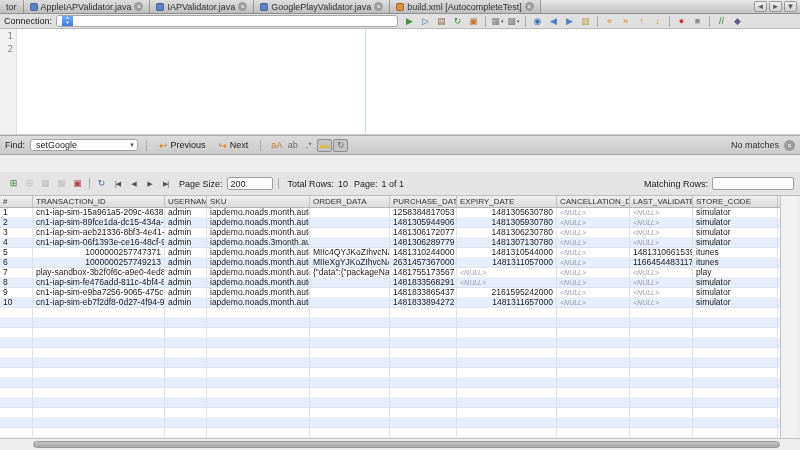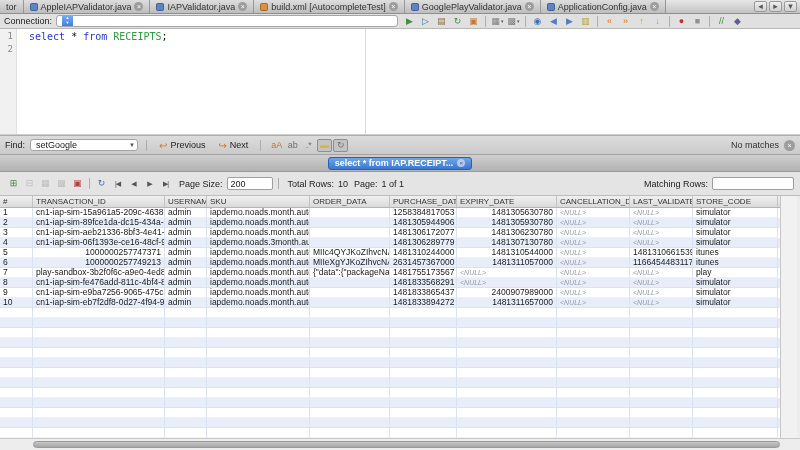--- a/index.html
+++ b/index.html
@@ -126,32 +126,27 @@
           <div class="ficon java"></div>
           <div class="tlabel">AppleIAPValidator.java</div>
           <div class="tclose">×</div>
         </div>
         <div class="tab">
           <div class="ficon java"></div>
           <div class="tlabel">IAPValidator.java</div>
           <div class="tclose">×</div>
         </div>
         <div class="tab">
-          <div class="ficon xml"></div>
-          <div class="tlabel">build.xml [AutocompleteTest]</div>
-          <div class="tclose">×</div>
-        </div>
-        <div class="tab">
           <div class="ficon java"></div>
           <div class="tlabel">GooglePlayValidator.java</div>
           <div class="tclose">×</div>
         </div>
         <div class="tab">
-          <div class="ficon java"></div>
-          <div class="tlabel">ApplicationConfig.java</div>
+          <div class="ficon xml"></div>
+          <div class="tlabel">build.xml [AutocompleteTest]</div>
           <div class="tclose">×</div>
         </div>
       </div>
     <div class="tabctrls">
         <div class="icobtn">
           <div class="g" style="color: rgb(85, 85, 85);">◂</div>
         </div>
         <div class="icobtn">
           <div class="g" style="color: rgb(85, 85, 85);">▸</div>
         </div>
@@ -232,21 +227,20 @@
           <div class="g" style="color: rgb(95, 95, 143);">◆</div>
         </div>
       </div>
   </div>
 
   <div class="editor">
     <div class="gutter">
         <div class="ln">1</div>
         <div class="ln">2</div>
       </div>
-    <div class="code"><span class="tok-kw">select </span><span class="tok-pl">* </span><span class="tok-kw">from </span><span class="tok-tb">RECEIPTS</span><span class="tok-pl">;</span></div>
     <div class="marginline"></div>
   </div>
 
   <div class="findbar">
     <span>Find:</span>
     <div class="combo findcombo">
       <span class="val">setGoogle</span>
       <span class="arrow">▼</span>
     </div>
     <div class="vsep"></div>
@@ -274,26 +268,20 @@
         </div>
         <div class="icobtn pressed">
           <div class="g" style="color: rgb(112, 112, 112);">↻</div>
         </div>
       </div>
     <div class="spacer"></div>
     <span class="nomatch">No matches</span>
     <span class="fclose">×</span>
   </div>
 
-  <div class="rstrip">
-    <div class="rtab">
-      <span>select * from IAP.RECEIPT...</span>
-      <span class="rtab-close">×</span>
-    </div>
-  </div>
 
   <div class="rtoolbar">
     <div class="icorow">
         <div class="icobtn">
           <div class="g" style="color: rgb(63, 143, 63);">⊞</div>
         </div>
         <div class="icobtn dis">
           <div class="g" style="color: rgb(136, 136, 136);">⊟</div>
         </div>
         <div class="icobtn dis">
@@ -444,21 +432,21 @@
           <div class="c null" style="width: 63px;">&lt;NULL&gt;</div>
           <div class="c" style="width: 85px;">simulator</div>
         </div>
         <div class="r">
           <div class="c" style="width: 33px;">9</div>
           <div class="c" style="width: 132px;">cn1-iap-sim-e9ba7256-9065-475c-9...</div>
           <div class="c" style="width: 42px;">admin</div>
           <div class="c" style="width: 103px;">iapdemo.noads.month.auto</div>
           <div class="c" style="width: 80px;"></div>
           <div class="c num" style="width: 67px;">1481833865437</div>
-          <div class="c num" style="width: 100px;">2400907989000</div>
+          <div class="c num" style="width: 100px;">2161595242000</div>
           <div class="c null" style="width: 73px;">&lt;NULL&gt;</div>
           <div class="c null" style="width: 63px;">&lt;NULL&gt;</div>
           <div class="c" style="width: 85px;">simulator</div>
         </div>
         <div class="r">
           <div class="c" style="width: 33px;">10</div>
           <div class="c" style="width: 132px;">cn1-iap-sim-eb7f2df8-0d27-4f94-95...</div>
           <div class="c" style="width: 42px;">admin</div>
           <div class="c" style="width: 103px;">iapdemo.noads.month.auto</div>
           <div class="c" style="width: 80px;"></div>

